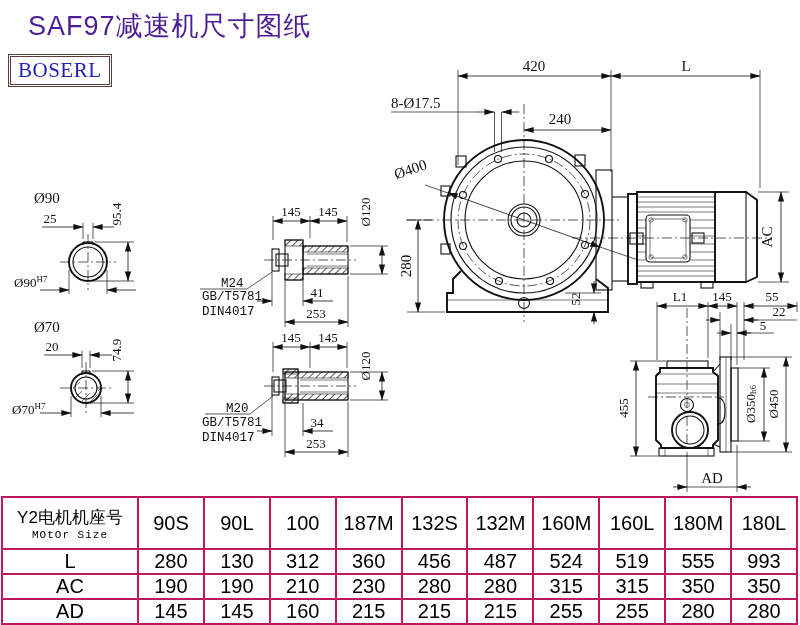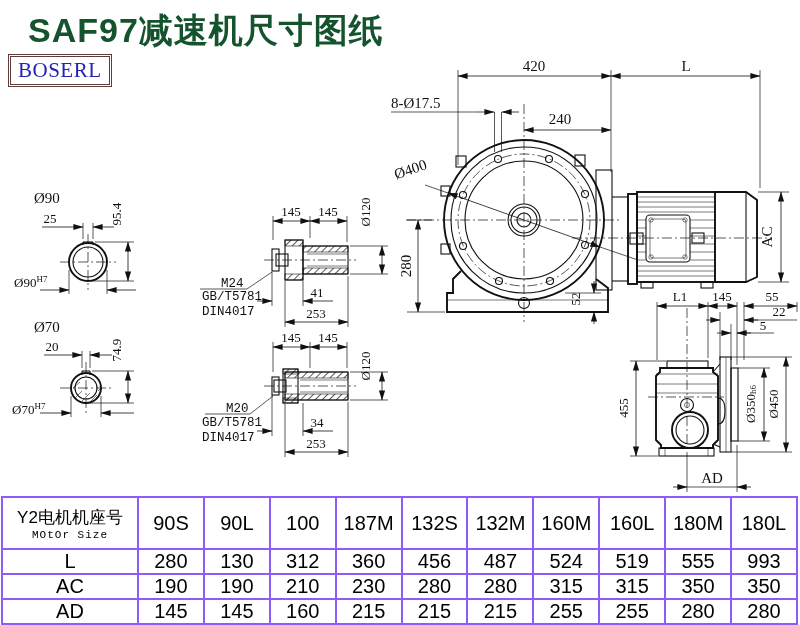--- a/index.html
+++ b/index.html
@@ -1,18 +1,18 @@
 <!DOCTYPE html>
 <html><head>
 <meta charset="utf-8">
 <style>
   html,body{margin:0;padding:0;width:800px;height:625px;background:#fff;overflow:hidden;
     font-family:"Liberation Sans",sans-serif;}
   #stage{position:relative;width:800px;height:625px;}
-  .title{position:absolute;left:28px;top:8px;font-size:34px;font-weight:bold;color:#14532d;
+  .title{position:absolute;left:28px;top:8px;font-size:27px;font-weight:normal;color:#4c1d95;
     letter-spacing:1px;white-space:nowrap;}
   .logo{position:absolute;left:10px;top:56px;padding:1px 7px;border:1px solid #5d3c3c;
     outline:1px solid #5d3c3c;outline-offset:1px;color:#2323b5;
     font-family:"Liberation Serif",serif;font-size:21px;font-weight:normal;letter-spacing:.5px;}
   svg{position:absolute;left:0;top:0;}
   
   .o2{stroke:#111;stroke-width:1.9;fill:none}
   .o1{stroke:#111;stroke-width:1.1;fill:none}
   .thin{stroke:#111;stroke-width:.55;fill:none}
   .dim{stroke:#111;stroke-width:.8;fill:none}
@@ -21,21 +21,21 @@
   .hb{fill:url(#h);stroke:#111;stroke-width:.6}
   
   text{fill:#111}
   .ds{font:13px "Liberation Serif",serif}
   .dl{font:15px "Liberation Serif",serif}
   .dm{font:12.5px "Liberation Mono",monospace}
   .sup{font-size:9px}
   
   table{position:absolute;left:1px;top:496px;width:797px;border-collapse:collapse;
     table-layout:fixed;color:#000;}
-  td,th{border:2px solid #8b5cf6;text-align:center;vertical-align:middle;padding:0;
+  td,th{border:2px solid #be185d;text-align:center;vertical-align:middle;padding:0;
     font-size:20px;font-weight:normal;overflow:hidden;white-space:nowrap;}
   th.hd{font-size:17px;}
   th .en{font-family:"Liberation Mono",monospace;font-size:11px;letter-spacing:1px;display:block;}
   tr.hrow{height:52px;} tr.drow{height:25px;}
   col.c0{width:136px}
 </style>
 </head>
 <body>
 
 <div id="stage">

